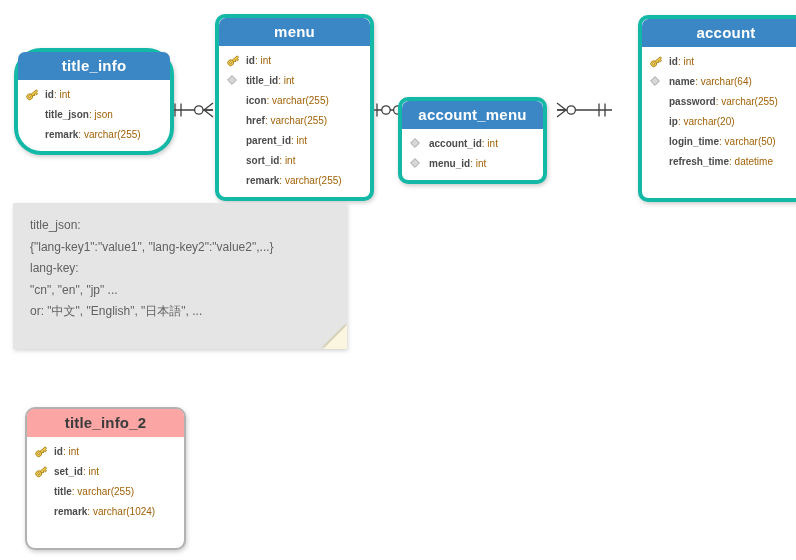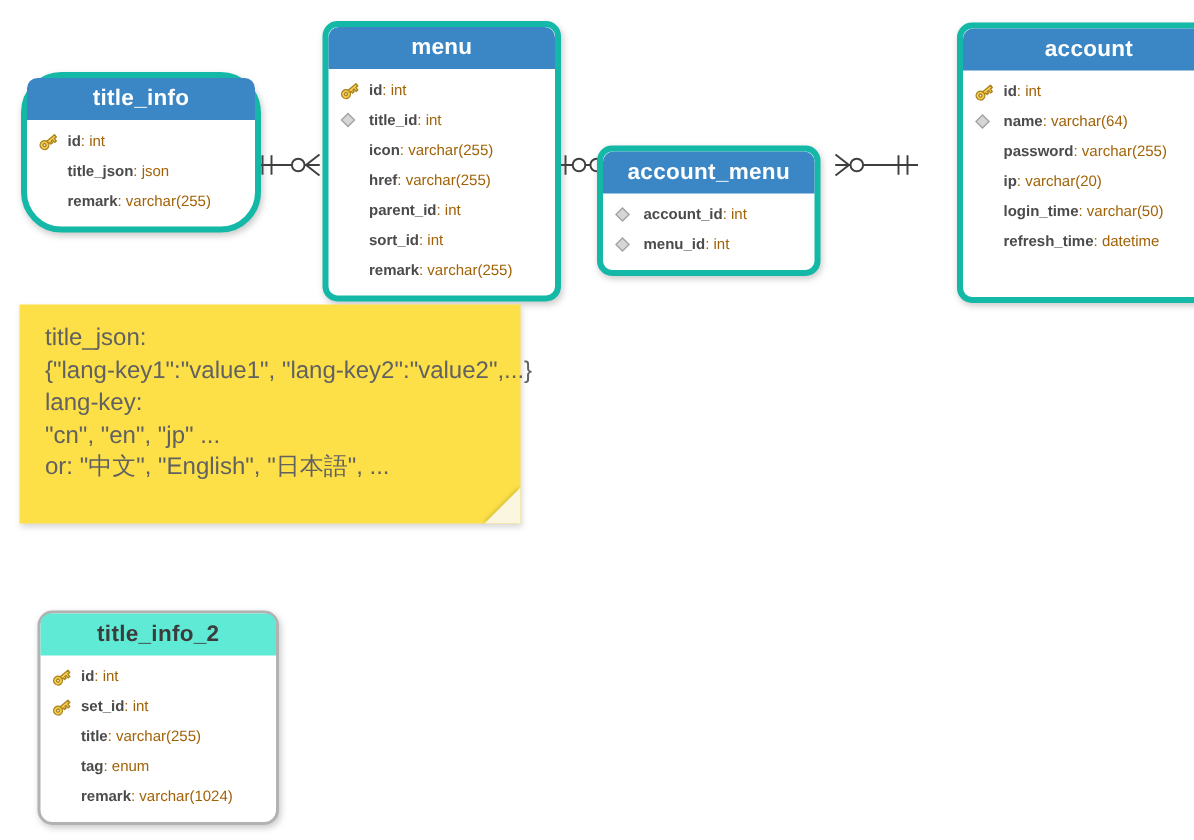--- a/index.html
+++ b/index.html
@@ -6,29 +6,29 @@
   #canvas{position:relative;width:796px;height:560px;background:#ffffff;overflow:hidden;}
   #connectors{position:absolute;left:0;top:0;width:796px;height:560px;}
 
   .er-table{position:absolute;border-radius:10px;background:#ffffff;
     box-shadow:1px 2px 4px rgba(110,110,110,0.35);}
   .er-table.blue{border:4px solid #14b8a6;}
   .er-table.gray{border:2px solid #b2b2b2;}
   .er-header{height:28px;line-height:28px;text-align:center;font-weight:bold;font-size:15px;
     border-radius:7px 7px 0 0;letter-spacing:0.2px;cursor:move;}
   .blue .er-header{background:#3b86c4;color:#ffffff;}
-  .gray .er-header{background:#5eead4;color:#3c3c3c;}
+  .gray .er-header{background:#fca5a5;color:#3c3c3c;}
   .er-body{padding:4px 4px 7px 7px;}
   .er-row{height:20px;display:flex;align-items:center;white-space:nowrap;font-size:10px;}
   .er-icon{width:20px;flex:0 0 20px;display:flex;align-items:center;justify-content:flex-start;}
   .f-name{font-weight:bold;color:#4b4b4b;}
   .f-type{color:#a16207;}
 
-  .note{position:absolute;background:#fde047;box-shadow:1px 2px 4px rgba(140,140,140,0.35);
-    color:#616161;font-size:16px;}
+  .note{position:absolute;background:#e5e5e5;box-shadow:1px 2px 4px rgba(140,140,140,0.35);
+    color:#616161;font-size:12px;}
   .note-lines{padding:12px 14px 0 17px;}
   .note-line{height:21.5px;line-height:21.5px;white-space:nowrap;}
   .note-fold{position:absolute;right:0;bottom:0;width:0;height:0;
     border-left:24px solid transparent;border-bottom:24px solid #fbf6e0;
     filter:drop-shadow(-1px -1px 1px rgba(160,140,40,0.35));}
 </style>
 </head>
 <body>
 
 <div id="canvas">
@@ -241,25 +241,20 @@
             <span class="f-name">set_id</span>
             <span class="f-type">: int</span>
           </div>
           <div class="er-row">
             <span class="er-icon"></span>
             <span class="f-name">title</span>
             <span class="f-type">: varchar(255)</span>
           </div>
           <div class="er-row">
             <span class="er-icon"></span>
-            <span class="f-name">tag</span>
-            <span class="f-type">: enum</span>
-          </div>
-          <div class="er-row">
-            <span class="er-icon"></span>
             <span class="f-name">remark</span>
             <span class="f-type">: varchar(1024)</span>
           </div>
         </div>
       </div>
     </div>
   <div class="note" id="note" style="left: 13px; top: 203px; width: 334px; height: 146px;">
     <div class="note-lines" id="note-lines">
         <div class="note-line">title_json:</div>
         <div class="note-line">{"lang-key1":"value1", "lang-key2":"value2",...}</div>

